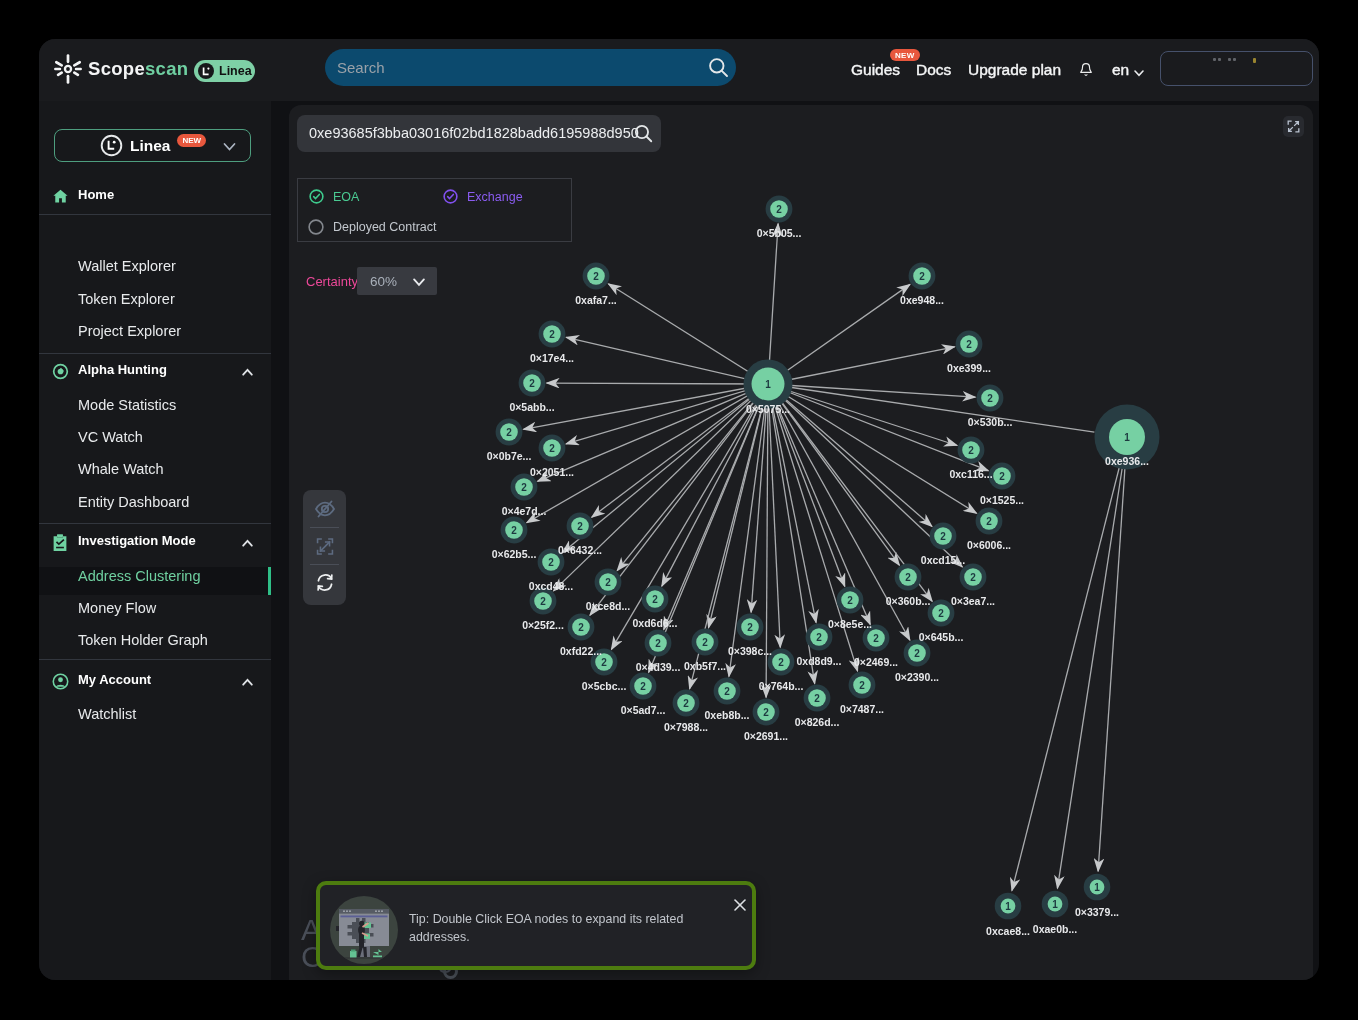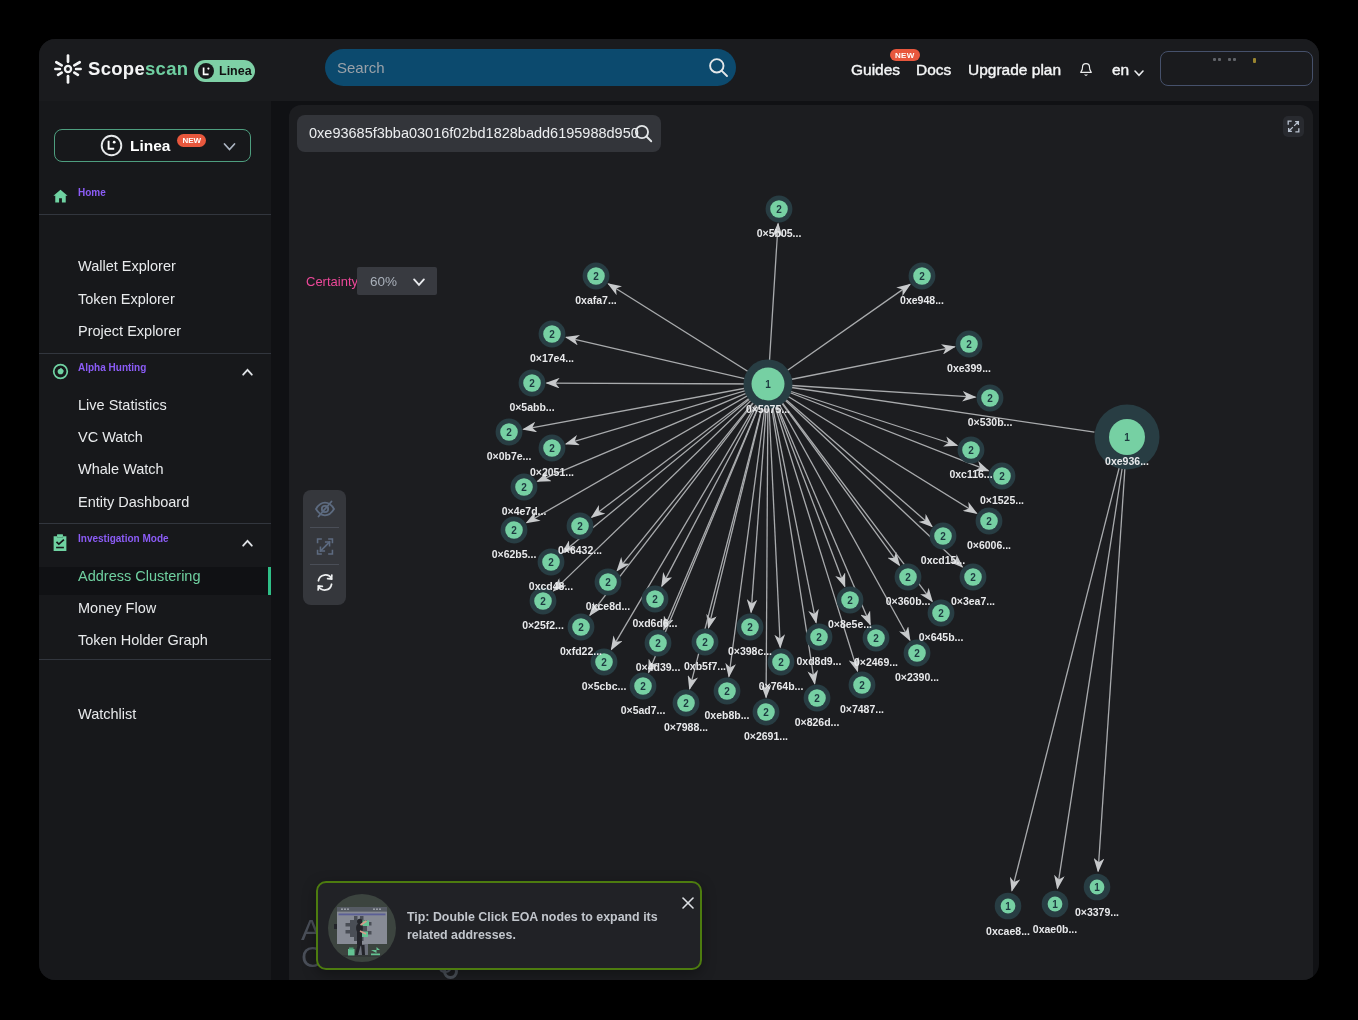--- a/index.html
+++ b/index.html
@@ -19,21 +19,21 @@
 .nchev { position:absolute; left:1094px; top:26px; }
 .nbox { position:absolute; left:1121px; top:12px; width:153px; height:35px; border:1.5px solid #46516b; border-radius:8px; }
 .nbox i { position:absolute; top:6px; width:2.5px; height:2.5px; border-radius:1px; background:#606368; }
 .sidebar { position:absolute; left:0; top:62px; width:232px; height:879px; background:#17181b; }
 .linea-btn { position:absolute; left:15px; top:28px; width:197px; height:33px; border:1.3px solid #4e9e7f; border-radius:8px; display:flex; align-items:center; padding-left:45px; gap:7px; }
 .lin-t { color:#fff; font-size:15.5px; font-weight:700; }
 .new-b { background:#e8573d; color:#fff; font-size:8px; font-weight:700; padding:2px 5px; border-radius:8px; position:relative; top:-5px; }
 .lin-ch { position:absolute; right:13px; top:9px; }
 .shead { position:absolute; left:0; width:232px; height:32px; }
 .shead .sic { position:absolute; left:13px; top:7px; }
-.shead .slab { position:absolute; left:39px; top:6px; font-size:10px; font-weight:700; color:#8b5cf6; }
+.shead .slab { position:absolute; left:39px; top:6px; font-size:13px; font-weight:700; color:#ffffff; }
 .schev { position:absolute; right:17px; top:9px; }
 .ssub { position:absolute; left:39px; font-size:14.5px; color:#e8eaec; height:24px; }
 .ssub-a { color:#6fd0a0; }
 .srow-a { position:absolute; left:0; top:466px; width:232px; height:28px; background:#101114; border-right:3px solid #2fbf87; }
 .sdiv { position:absolute; left:0; width:232px; height:1px; background:#32363e; }
 .panel { position:absolute; left:250px; top:66px; width:1024px; height:875px; background:#1c1d20; border-radius:12px 12px 0 0; }
 .graph { position:absolute; left:0; top:0; }
 .nn { font-size:10px; font-weight:700; fill:#1d3a40; text-anchor:middle; dominant-baseline:central; font-family:"Liberation Sans",sans-serif; }
 text.nn { transform:translateY(0.5px); }
 .nl { font-size:10.5px; font-weight:700; fill:#e8e9eb; text-anchor:middle; font-family:"Liberation Sans",sans-serif; }
@@ -45,21 +45,21 @@
 .frow { position:absolute; display:flex; align-items:center; gap:9px; }
 .frow .lb { font-size:12.5px; }
 .cert { position:absolute; left:17px; top:169px; font-size:13px; color:#ec4899; }
 .cdrop { position:absolute; left:68px; top:162px; width:80px; height:28px; background:#383a40; border-radius:2px; }
 .cdrop .v { position:absolute; left:13px; top:6.5px; font-size:13.5px; color:#a9b0ba; }
 .cdrop .ch { position:absolute; right:11px; top:8px; }
 .tools { position:absolute; left:14px; top:385px; width:43px; height:115px; background:#35373c; border-radius:8px; }
 .tools .ti { position:absolute; left:50%; transform:translateX(-50%); }
 .tools .tdiv { position:absolute; left:7px; width:29px; height:1px; background:#4a4e57; }
 .wmark { position:absolute; left:12px; top:812px; font-size:30px; color:#4a4f59; line-height:26.5px; letter-spacing:2px; white-space:nowrap; }
-.tip { position:absolute; left:27px; top:776px; width:386px; height:89px; background:#212226; border:2px solid #4d7c0f; border-radius:10px; box-shadow:0 4px 14px rgba(0,0,0,0.35);font-weight:bold; }
+.tip { position:absolute; left:27px; top:776px; width:440px; height:89px; background:#212226; border:4px solid #4d7c0f; border-radius:10px; box-shadow:0 4px 14px rgba(0,0,0,0.35); }
 .tip .av { position:absolute; left:10px; top:11px; width:68px; height:68px; }
 .tip .tx { position:absolute; left:89px; top:26px; width:292px; font-size:12.4px; line-height:17.5px; color:#c2c6cc; }
 .tip .cl { position:absolute; right:5px; top:13px; }
 </style></head>
 <body>
 <div class="card">
   <div class="nav">
     <div class="logo"><svg width="36" height="36" viewBox="0 0 40 40" fill="none" stroke="#f2f3f4" stroke-width="3" stroke-linecap="round">
 <line x1="20" y1="5" x2="20" y2="12"></line>
           <line x1="20" y1="28" x2="20" y2="35"></line>
@@ -136,41 +136,52 @@
         <span class="sic"><svg width="17" height="17" viewBox="0 0 24 24" fill="none" stroke="#6fd2a2" stroke-width="2.4">
             <circle cx="12" cy="12" r="9.6"></circle>
             <circle cx="12" cy="12" r="4" fill="#6fd2a2" stroke="none"></circle>
             <path d="M12 7.5 L16 12" stroke-width="2"></path>
           </svg></span>
         <span class="slab">Alpha Hunting</span>
         <span class="schev"><svg width="13" height="13" viewBox="0 0 12 12" fill="none" stroke="#dfe2e6" stroke-width="1.7" stroke-linecap="round">
             <path d="M2 8 L6 3.6 L10 8"></path>
           </svg></span>
       </div>
-<div class="ssub" style="top:296px">Live Statistics</div>
+<div class="ssub" style="top:296px">Mode Statistics</div>
 <div class="ssub" style="top:328px">VC Watch</div>
 <div class="ssub" style="top:360px">Whale Watch</div>
 <div class="ssub" style="top:393px">Entity Dashboard</div>
 <div class="sdiv" style="top:422px"></div>
 <div class="shead" style="top:426px">
         <span class="sic"><svg width="16" height="17" viewBox="0 0 22 24" fill="#6fd2a2">
             <path d="M2 3 h18 v21 h-18 z M7 0.8 h8 v4.4 h-8 z" fill-rule="evenodd"></path>
             <rect x="7" y="0.8" width="8" height="4.4"></rect>
             <path d="M6 11 l3.4 3.4 L16.5 8" stroke="#17181b" stroke-width="2.4" fill="none"></path>
             <rect x="5.5" y="18" width="11" height="2.2" fill="#17181b"></rect>
           </svg></span>
         <span class="slab">Investigation Mode</span>
         <span class="schev"><svg width="13" height="13" viewBox="0 0 12 12" fill="none" stroke="#dfe2e6" stroke-width="1.7" stroke-linecap="round">
             <path d="M2 8 L6 3.6 L10 8"></path>
           </svg></span>
       </div>
 <div class="ssub ssub-a" style="top:467px">Address Clustering</div>
 <div class="ssub" style="top:499px">Money Flow</div>
 <div class="ssub" style="top:531px">Token Holder Graph</div>
 <div class="sdiv" style="top:558px"></div>
+<div class="shead" style="top:565px">
+        <span class="sic"><svg width="17" height="17" viewBox="0 0 24 24" fill="none">
+            <circle cx="12" cy="12" r="10.2" stroke="#6fd2a2" stroke-width="2.2"></circle>
+            <circle cx="12" cy="9.5" r="3.4" fill="#6fd2a2"></circle>
+            <path d="M5.5 19.5 c1-4 12-4 13 0" fill="#6fd2a2"></path>
+          </svg></span>
+        <span class="slab">My Account</span>
+        <span class="schev"><svg width="13" height="13" viewBox="0 0 12 12" fill="none" stroke="#dfe2e6" stroke-width="1.7" stroke-linecap="round">
+            <path d="M2 8 L6 3.6 L10 8"></path>
+          </svg></span>
+      </div>
 <div class="ssub" style="top:605px">Watchlist</div>
   </div>
   <div class="panel">
     <div class="wmark">Address<br>Clustering</div>
     <div style="position:absolute;left:154px;top:859px;width:15px;height:15px;border:3.5px solid #4a5058;border-radius:50%;"></div>
     <svg class="graph" width="1024" height="875" viewBox="0 0 1024 875">
 <defs>
           <marker id="arw" viewBox="0 0 12 9" refX="11" refY="4.5" markerWidth="11" markerHeight="8.2" orient="auto-start-reverse">
             <path d="M0,0 L12,4.5 L0,9 L3.4,4.5 Z" fill="#c7c9cb"></path>
           </marker>
@@ -405,20 +416,42 @@
           </svg></span>
       </div>
     <div class="fsbtn">
         <svg width="15" height="15" viewBox="0 0 24 24" fill="none" stroke="#b9c2d0" stroke-width="2.1" stroke-linecap="square">
           <path d="M3.5 8 V3.5 H8"></path>
           <path d="M20.5 16 V20.5 H16"></path>
           <path d="M13.8 10.2 L19.6 4.4 M19.8 8.4 V4.2 H15.6"></path>
           <path d="M10.2 13.8 L4.4 19.6 M4.2 15.6 V19.8 H8.4"></path>
         </svg>
       </div>
+    <div class="fbox">
+      <div class="frow" style="left:11px;top:10px;">
+          <svg width="15" height="15" viewBox="0 0 16 16" fill="none" stroke="#3ecb8d" stroke-width="1.7">
+            <circle cx="8" cy="8" r="6.8"></circle>
+            <path d="M5 8.2 l2 2 L11 5.8" stroke-linecap="round" stroke-linejoin="round"></path>
+          </svg>
+          <span class="lb" style="color:#4aca92">EOA</span>
+        </div>
+      <div class="frow" style="left:145px;top:10px;">
+          <svg width="15" height="15" viewBox="0 0 16 16" fill="none" stroke="#8150ee" stroke-width="1.7">
+            <circle cx="8" cy="8" r="6.8"></circle>
+            <path d="M5 8.2 l2 2 L11 5.8" stroke-linecap="round" stroke-linejoin="round"></path>
+          </svg>
+          <span class="lb" style="color:#8a5cf0">Exchange</span>
+        </div>
+      <div class="frow" style="left:10px;top:39.5px;">
+          <svg width="16" height="16" viewBox="0 0 16 16" fill="none" stroke="#82868c" stroke-width="1.6">
+            <circle cx="8" cy="8" r="6.9"></circle>
+          </svg>
+          <span class="lb" style="color:#c3c8ce">Deployed Contract</span>
+        </div>
+    </div>
     <div class="cert">Certainty:</div>
     <div class="cdrop">
         <span class="v">60%</span>
         <span class="ch"><svg width="14" height="14" viewBox="0 0 12 12" fill="none" stroke="#e9ebee" stroke-width="1.6" stroke-linecap="round">
             <path d="M1.8 3.8 L6 8.4 L10.2 3.8"></path>
           </svg></span>
       </div>
     <div class="tools">
       <div class="ti" style="top:7px"><svg width="24" height="24" viewBox="0 0 24 24" fill="none" stroke="#5d6b80" stroke-width="1.8" stroke-linecap="round">
             <path d="M3 12 c2.5-4.2 6-6.3 9-6.3 s6.5 2.1 9 6.3 c-2.5 4.2-6 6.3-9 6.3 s-6.5-2.1-9-6.3 Z"></path>

